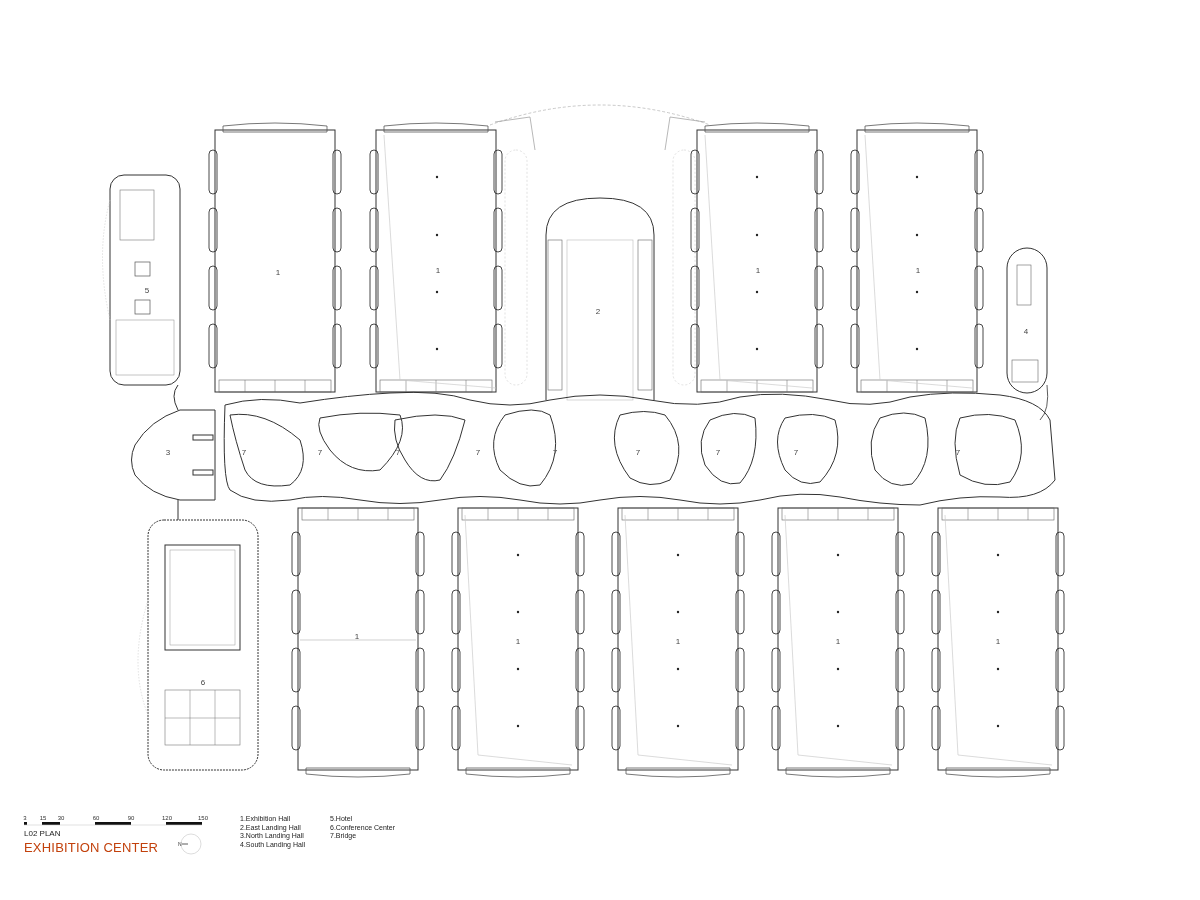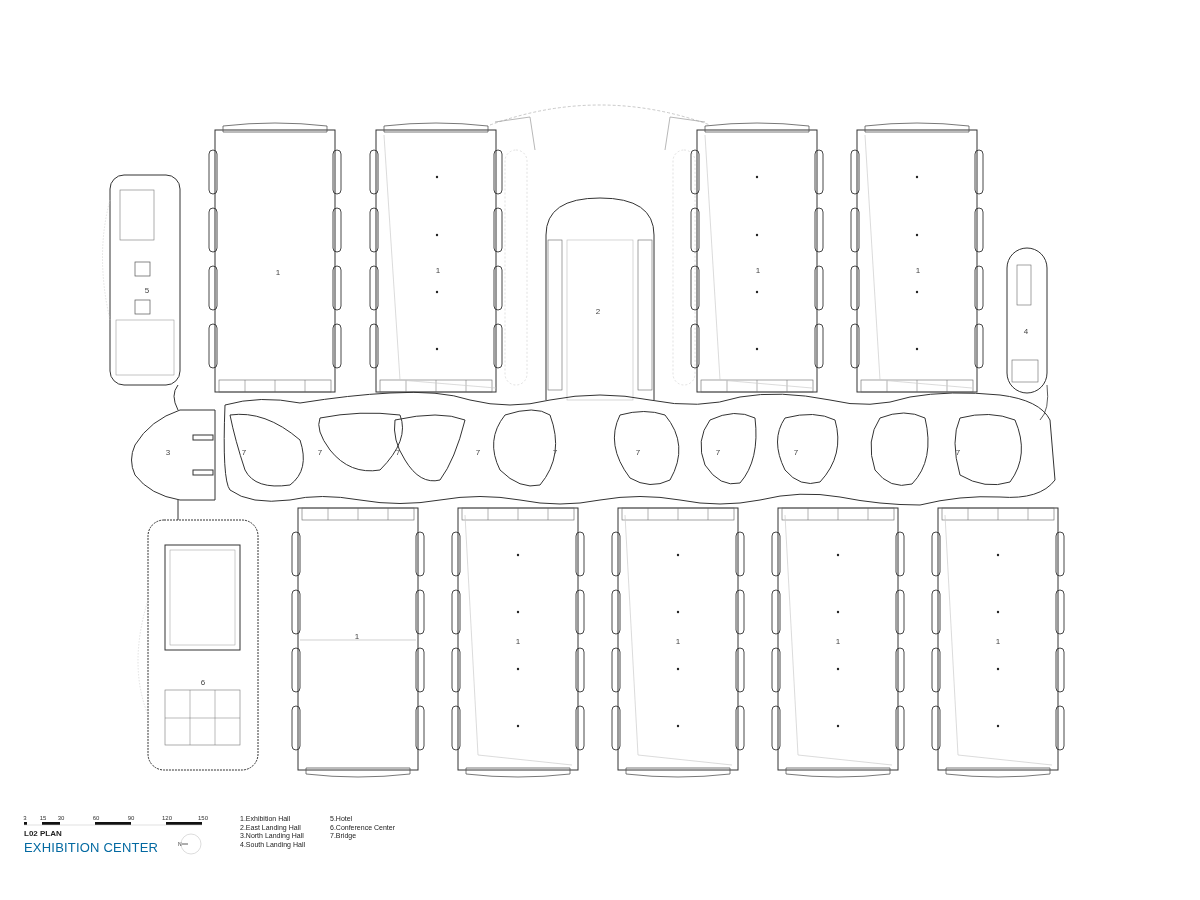--- a/index.html
+++ b/index.html
@@ -1,22 +1,22 @@
 <!DOCTYPE html>
 <html><head>
   <meta charset="utf-8">
   <style>
     html, body { margin: 0; padding: 0; background: #ffffff; }
     body { width: 1200px; height: 900px; position: relative; overflow: hidden; font-family: "Liberation Sans", sans-serif; color: #222; }
     #plan { position: absolute; left: 0; top: 0; width: 1200px; height: 900px; }
     .lbl { position: absolute; font-size: 8px; color: #444; font-family: "Liberation Sans", sans-serif; transform: translate(-50%, -50%); }
     .legend { position: absolute; font-size: 7px; line-height: 8.5px; color: #222; }
     .legend div { white-space: nowrap; }
-    #title-sub { position: absolute; left: 24px; top: 829px; font-size: 8px; color: #222; font-weight: bold; }
-    #title-main { position: absolute; left: 24px; top: 840px; font-size: 13px; color: #0369a1; letter-spacing: 0.2px; }
+    #title-sub { position: absolute; left: 24px; top: 829px; font-size: 8px; color: #222; }
+    #title-main { position: absolute; left: 24px; top: 840px; font-size: 13px; color: #c2410c; letter-spacing: 0.2px; }
     .tick { position: absolute; top: 815px; font-size: 6px; color: #333; transform: translateX(-50%); }
   </style>
 </head>
 <body>
 
 <svg id="plan" viewBox="0 0 1200 900" xmlns="http://www.w3.org/2000/svg">
   <defs>
     <g id="hall-top">
       <rect x="0" y="0" width="120" height="262" fill="none" stroke="#333" stroke-width="1"></rect>
       <path d="M8,-4 Q60,-10 112,-4 L112,2 L8,2 Z" fill="none" stroke="#555" stroke-width="0.8"></path>

